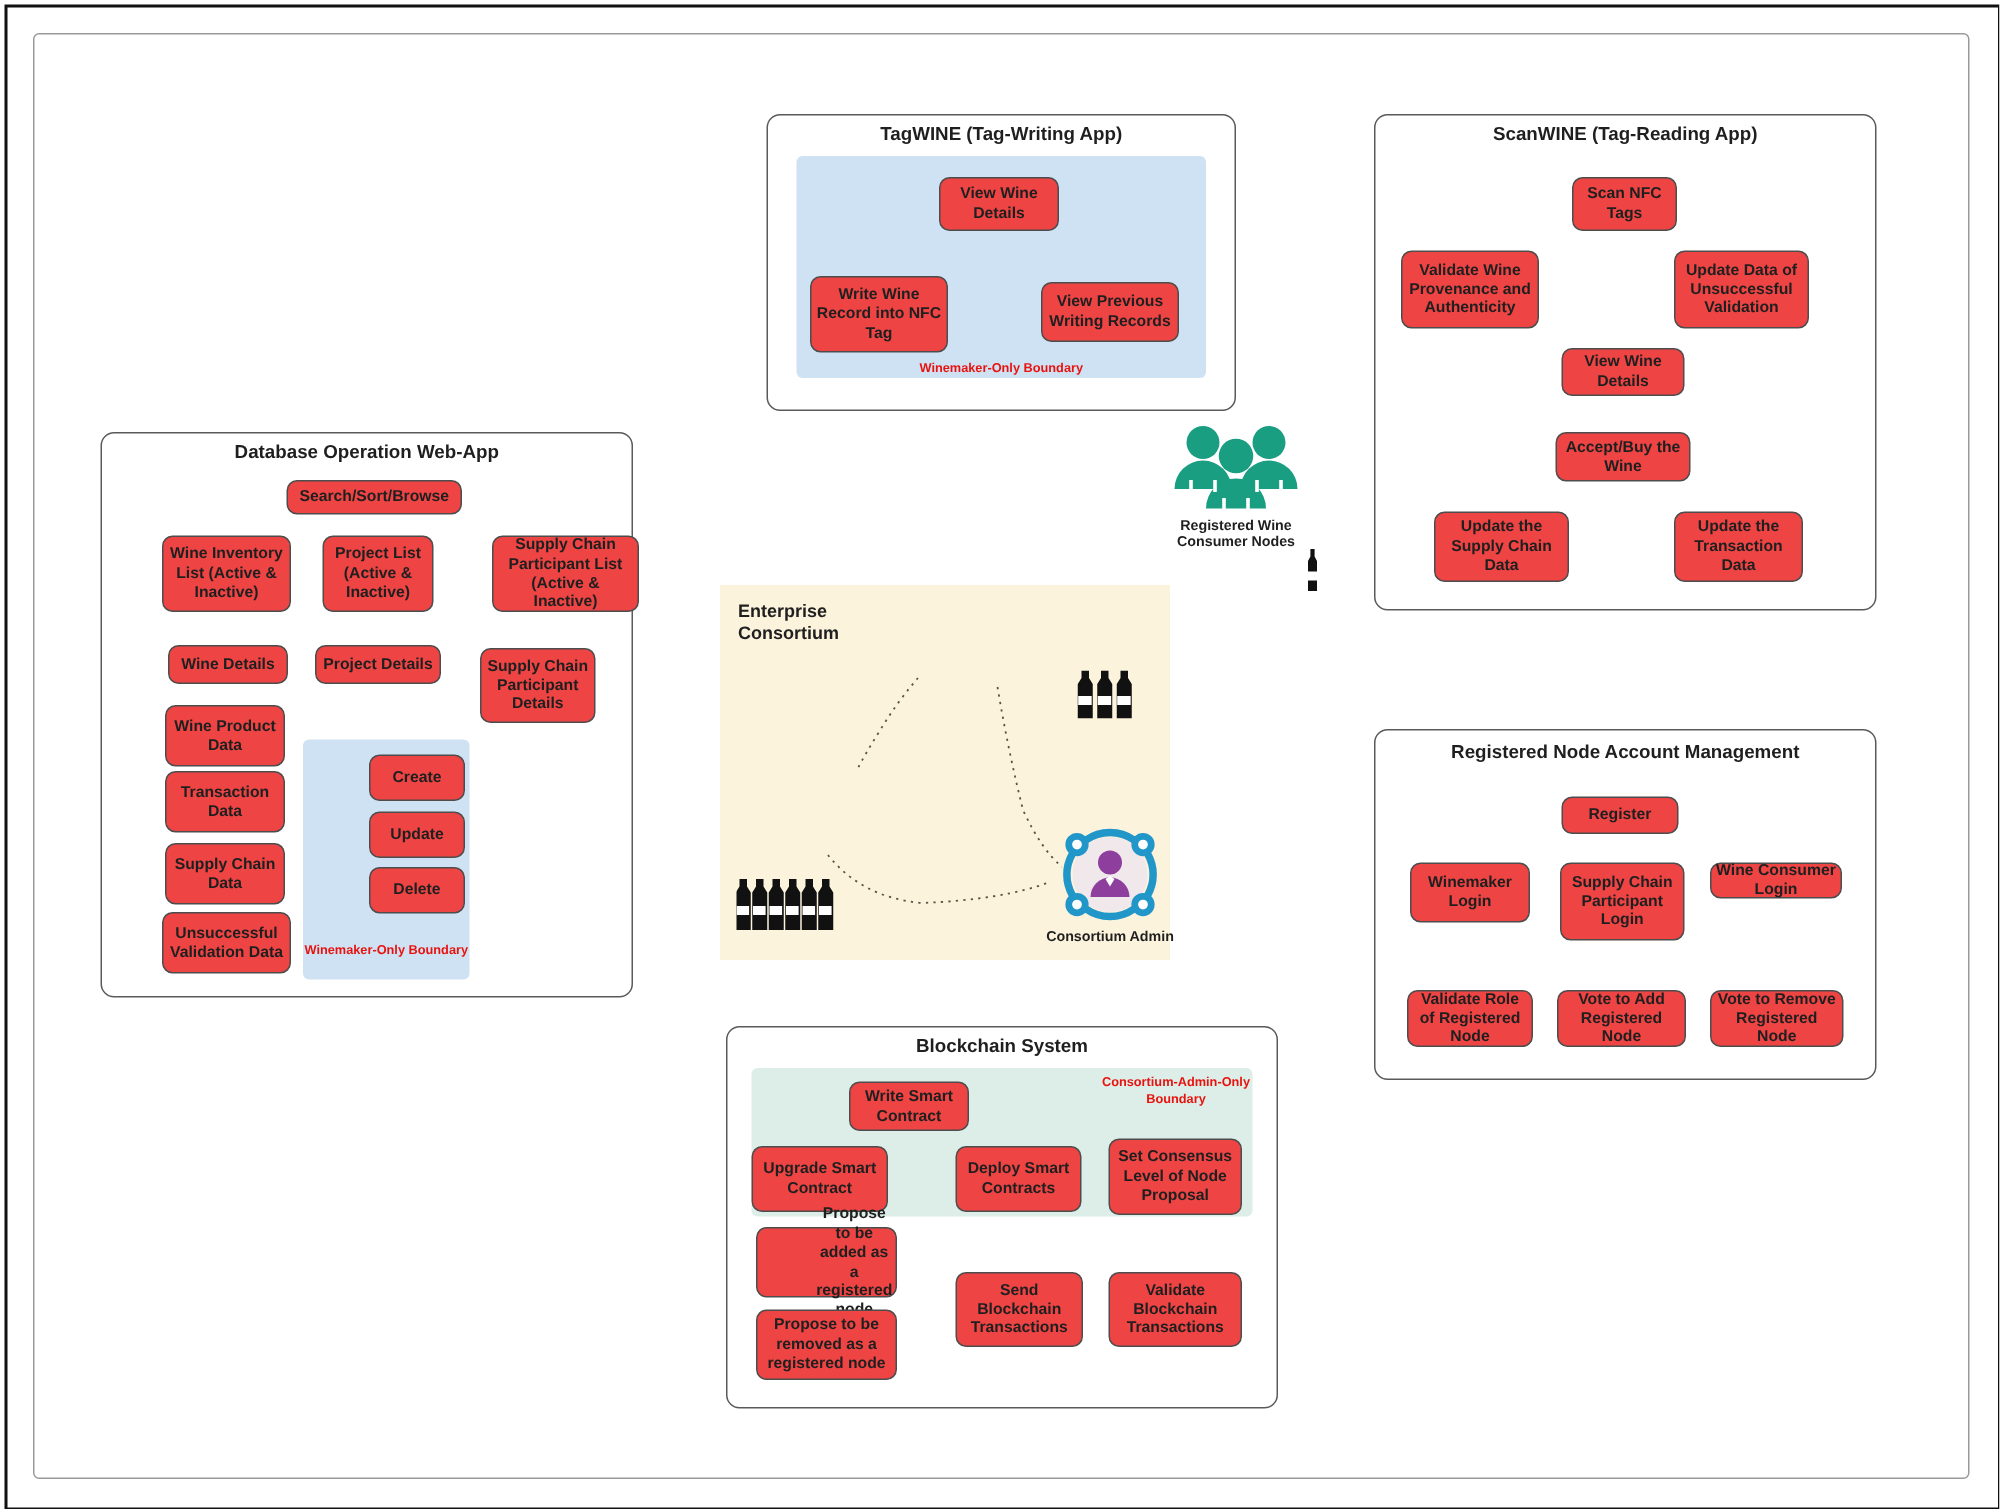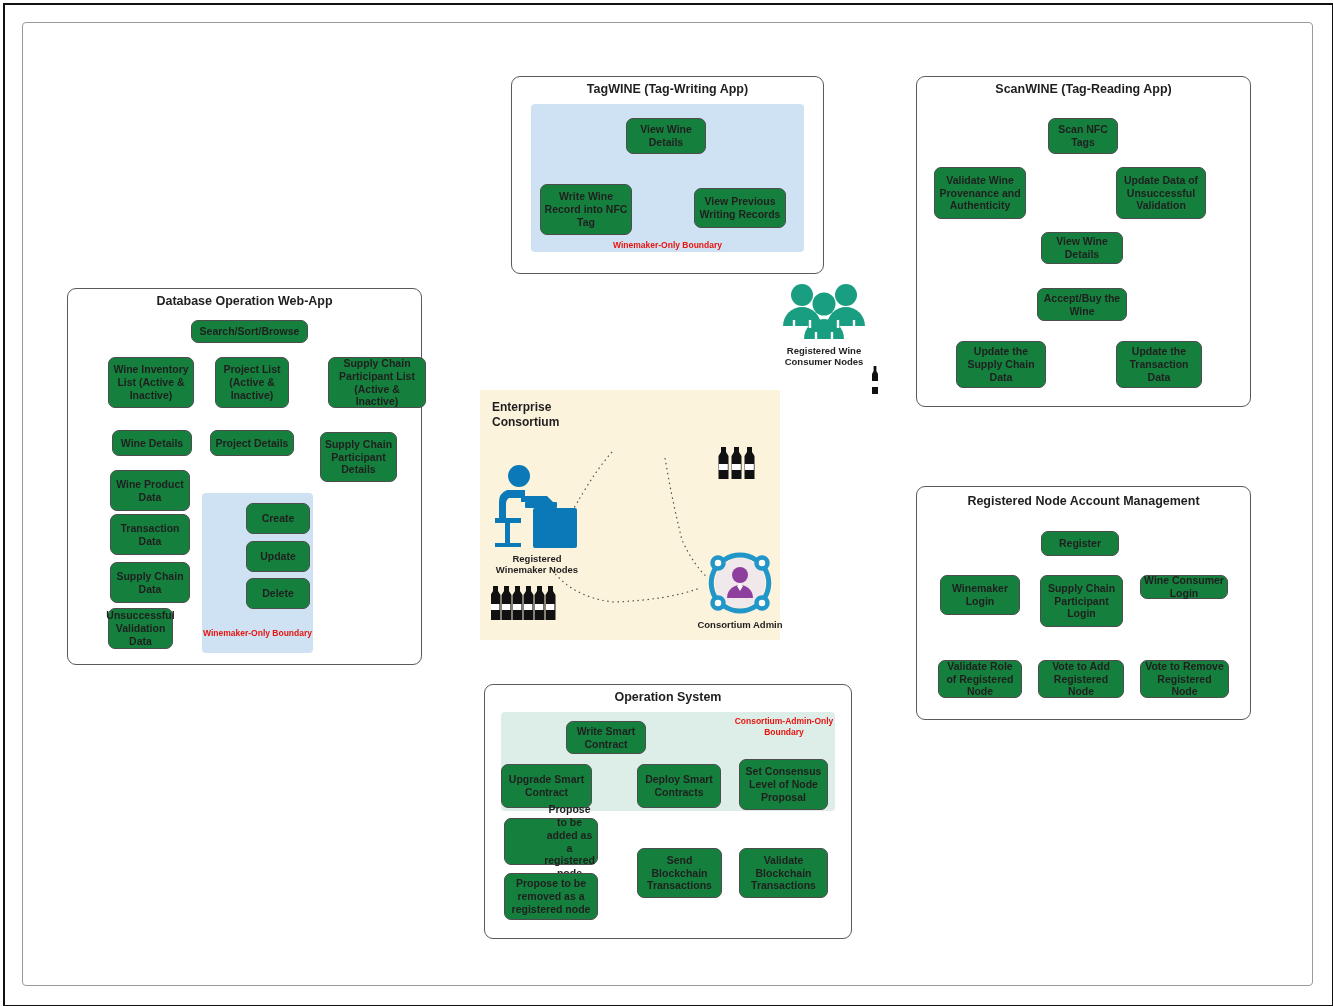--- a/index.html
+++ b/index.html
@@ -1,20 +1,20 @@
 <!DOCTYPE html>
 <html><head>
 <meta charset="utf-8">
 <style>
   html,body{margin:0;padding:0;background:#ffffff;}
   body{font-family:"Liberation Sans","DejaVu Sans",sans-serif;}
   #stage{position:relative;width:1333px;height:1006px;background:#fff;overflow:hidden;}
   #svgroot{position:absolute;left:0;top:0;width:1333px;height:1006px;}
   .node{
-    position:absolute;box-sizing:border-box;background:#15803d;
+    position:absolute;box-sizing:border-box;background:#ef4444;
     border:1px solid #4d4d4d;border-radius:7px;
     display:flex;align-items:center;justify-content:center;text-align:center;
     font-size:10.5px;font-weight:700;color:#1f1f1f;line-height:1.22;
     padding:2px 3px;z-index:6;
   }
   .grp{position:absolute;box-sizing:border-box;border:1px solid #5a5a5a;border-radius:9px;background:transparent;z-index:2;}
   .grp-title{position:absolute;width:100%;text-align:center;font-size:12.5px;font-weight:700;color:#1f1f1f;z-index:3;}
   .boundary{position:absolute;box-sizing:border-box;border-radius:4px;z-index:3;}
   .boundary-label{position:absolute;text-align:center;font-size:8.5px;font-weight:700;color:#e8130f;line-height:1.25;z-index:7;}
   .maintitle{position:absolute;width:100%;text-align:center;font-size:17px;font-weight:700;color:#262626;z-index:9;}
@@ -144,21 +144,21 @@
 
   <div class="grp" style="left:916px;top:76px;width:335px;height:331px;"></div>
   <div class="grp-title" style="left:916px;top:82px;width:335px;">ScanWINE (Tag-Reading App)</div>
 
   <div class="grp" style="left:67px;top:288px;width:355px;height:377px;"></div>
   <div class="grp-title" style="left:67px;top:294px;width:355px;">Database Operation Web-App</div>
   <div class="boundary" style="left:202px;top:493px;width:111px;height:160px;background:#cfe2f3;"></div>
   <div class="boundary-label" style="left:202px;top:628px;width:111px;">Winemaker-Only Boundary</div>
 
   <div class="grp" style="left:484px;top:684px;width:368px;height:255px;"></div>
-  <div class="grp-title" style="left:484px;top:690px;width:368px;">Operation System</div>
+  <div class="grp-title" style="left:484px;top:690px;width:368px;">Blockchain System</div>
   <div class="boundary" style="left:501px;top:712px;width:334px;height:99px;background:#ddeee8;"></div>
   <div class="boundary-label" style="left:722px;top:716px;width:124px;">Consortium-Admin-Only Boundary</div>
 
   <div class="grp" style="left:916px;top:486px;width:335px;height:234px;"></div>
   <div class="grp-title" style="left:916px;top:494px;width:335px;">Registered Node Account Management</div>
 
   <div class="node" style="left:626px;top:118px;width:80px;height:36px;">View Wine Details</div>
   <div class="node" style="left:540px;top:184px;width:92px;height:51px;">Write Wine Record into NFC Tag</div>
   <div class="node" style="left:694px;top:188px;width:92px;height:40px;">View Previous Writing Records</div>
 
@@ -173,21 +173,21 @@
   <div class="node" style="left:191px;top:320px;width:117px;height:23px;">Search/Sort/Browse</div>
   <div class="node" style="left:108px;top:357px;width:86px;height:51px;">Wine Inventory List (Active &amp; Inactive)</div>
   <div class="node" style="left:215px;top:357px;width:74px;height:51px;">Project List (Active &amp; Inactive)</div>
   <div class="node" style="left:328px;top:357px;width:98px;height:51px;">Supply Chain Participant List (Active &amp; Inactive)</div>
   <div class="node" style="left:112px;top:430px;width:80px;height:26px;">Wine Details</div>
   <div class="node" style="left:210px;top:430px;width:84px;height:26px;">Project Details</div>
   <div class="node" style="left:320px;top:432px;width:77px;height:50px;">Supply Chain Participant Details</div>
   <div class="node" style="left:110px;top:470px;width:80px;height:41px;">Wine Product Data</div>
   <div class="node" style="left:110px;top:514px;width:80px;height:41px;">Transaction Data</div>
   <div class="node" style="left:110px;top:562px;width:80px;height:41px;">Supply Chain Data</div>
-  <div class="node" style="left:108px;top:608px;width:65px;height:41px;">Unsuccessful Validation Data</div>
+  <div class="node" style="left:108px;top:608px;width:86px;height:41px;">Unsuccessful Validation Data</div>
   <div class="node" style="left:246px;top:503px;width:64px;height:31px;">Create</div>
   <div class="node" style="left:246px;top:541px;width:64px;height:31px;">Update</div>
   <div class="node" style="left:246px;top:578px;width:64px;height:31px;">Delete</div>
 
   <div class="node" style="left:566px;top:721px;width:80px;height:33px;">Write Smart Contract</div>
   <div class="node" style="left:501px;top:764px;width:91px;height:44px;">Upgrade Smart Contract</div>
   <div class="node" style="left:637px;top:764px;width:84px;height:44px;">Deploy Smart Contracts</div>
   <div class="node" style="left:739px;top:759px;width:89px;height:51px;">Set Consensus Level of Node Proposal</div>
   <div class="node" style="left:504px;top:818px;width:94px;height:47px;padding-left:40px;">Propose to be added as a registered node</div>
   <div class="node" style="left:504px;top:873px;width:94px;height:47px;">Propose to be removed as a registered node</div>
@@ -234,36 +234,20 @@
       <path d="M16,0 h5 v5 l2.5,4 v23 h-10 V9 l2.5,-4 z"></path>
       <path d="M29,0 h5 v5 l2.5,4 v23 h-10 V9 l2.5,-4 z"></path>
     </g>
     <g fill="#fff">
       <rect x="0.8" y="17" width="9" height="6"></rect>
       <rect x="13.8" y="17" width="9" height="6"></rect>
       <rect x="26.8" y="17" width="9" height="6"></rect>
     </g>
   </svg>
 
-  <div class="actor" style="left:487px;top:462px;width:100px;">
-    <svg class="icon" width="96" height="90" viewBox="0 0 96 90">
-      <g fill="#0b79b8">
-        <circle cx="30" cy="14" r="11"></circle>
-        <path d="M18,28 h18 v8 h-18 z"></path>
-        <path d="M18,28 q-8,3 -8,12 v18 h7 v-16 q0,-6 6,-7 z"></path>
-        <rect x="6" y="56" width="26" height="5"></rect>
-        <rect x="16" y="61" width="5" height="22"></rect>
-        <rect x="6" y="81" width="26" height="4"></rect>
-        <path d="M32,34 h26 l6,6 h-32 z"></path>
-        <rect x="36" y="40" width="32" height="6" rx="1"></rect>
-        <rect x="44" y="46" width="44" height="40" rx="2"></rect>
-      </g>
-    </svg>
-    <div class="actor-label">Registered Winemaker Nodes</div>
-  </div>
   <svg style="position:absolute;left:491px;top:586px;z-index:6;" width="72" height="34" viewBox="0 0 72 34">
     <g fill="#111">
       <path d="M2,0 h5 v5 l2.5,4 v25 h-10 V9 l2.5,-4 z"></path>
       <path d="M13,0 h5 v5 l2.5,4 v25 h-10 V9 l2.5,-4 z"></path>
       <path d="M24,0 h5 v5 l2.5,4 v25 h-10 V9 l2.5,-4 z"></path>
       <path d="M35,0 h5 v5 l2.5,4 v25 h-10 V9 l2.5,-4 z"></path>
       <path d="M46,0 h5 v5 l2.5,4 v25 h-10 V9 l2.5,-4 z"></path>
       <path d="M57,0 h5 v5 l2.5,4 v25 h-10 V9 l2.5,-4 z"></path>
     </g>
     <g fill="#fff">

